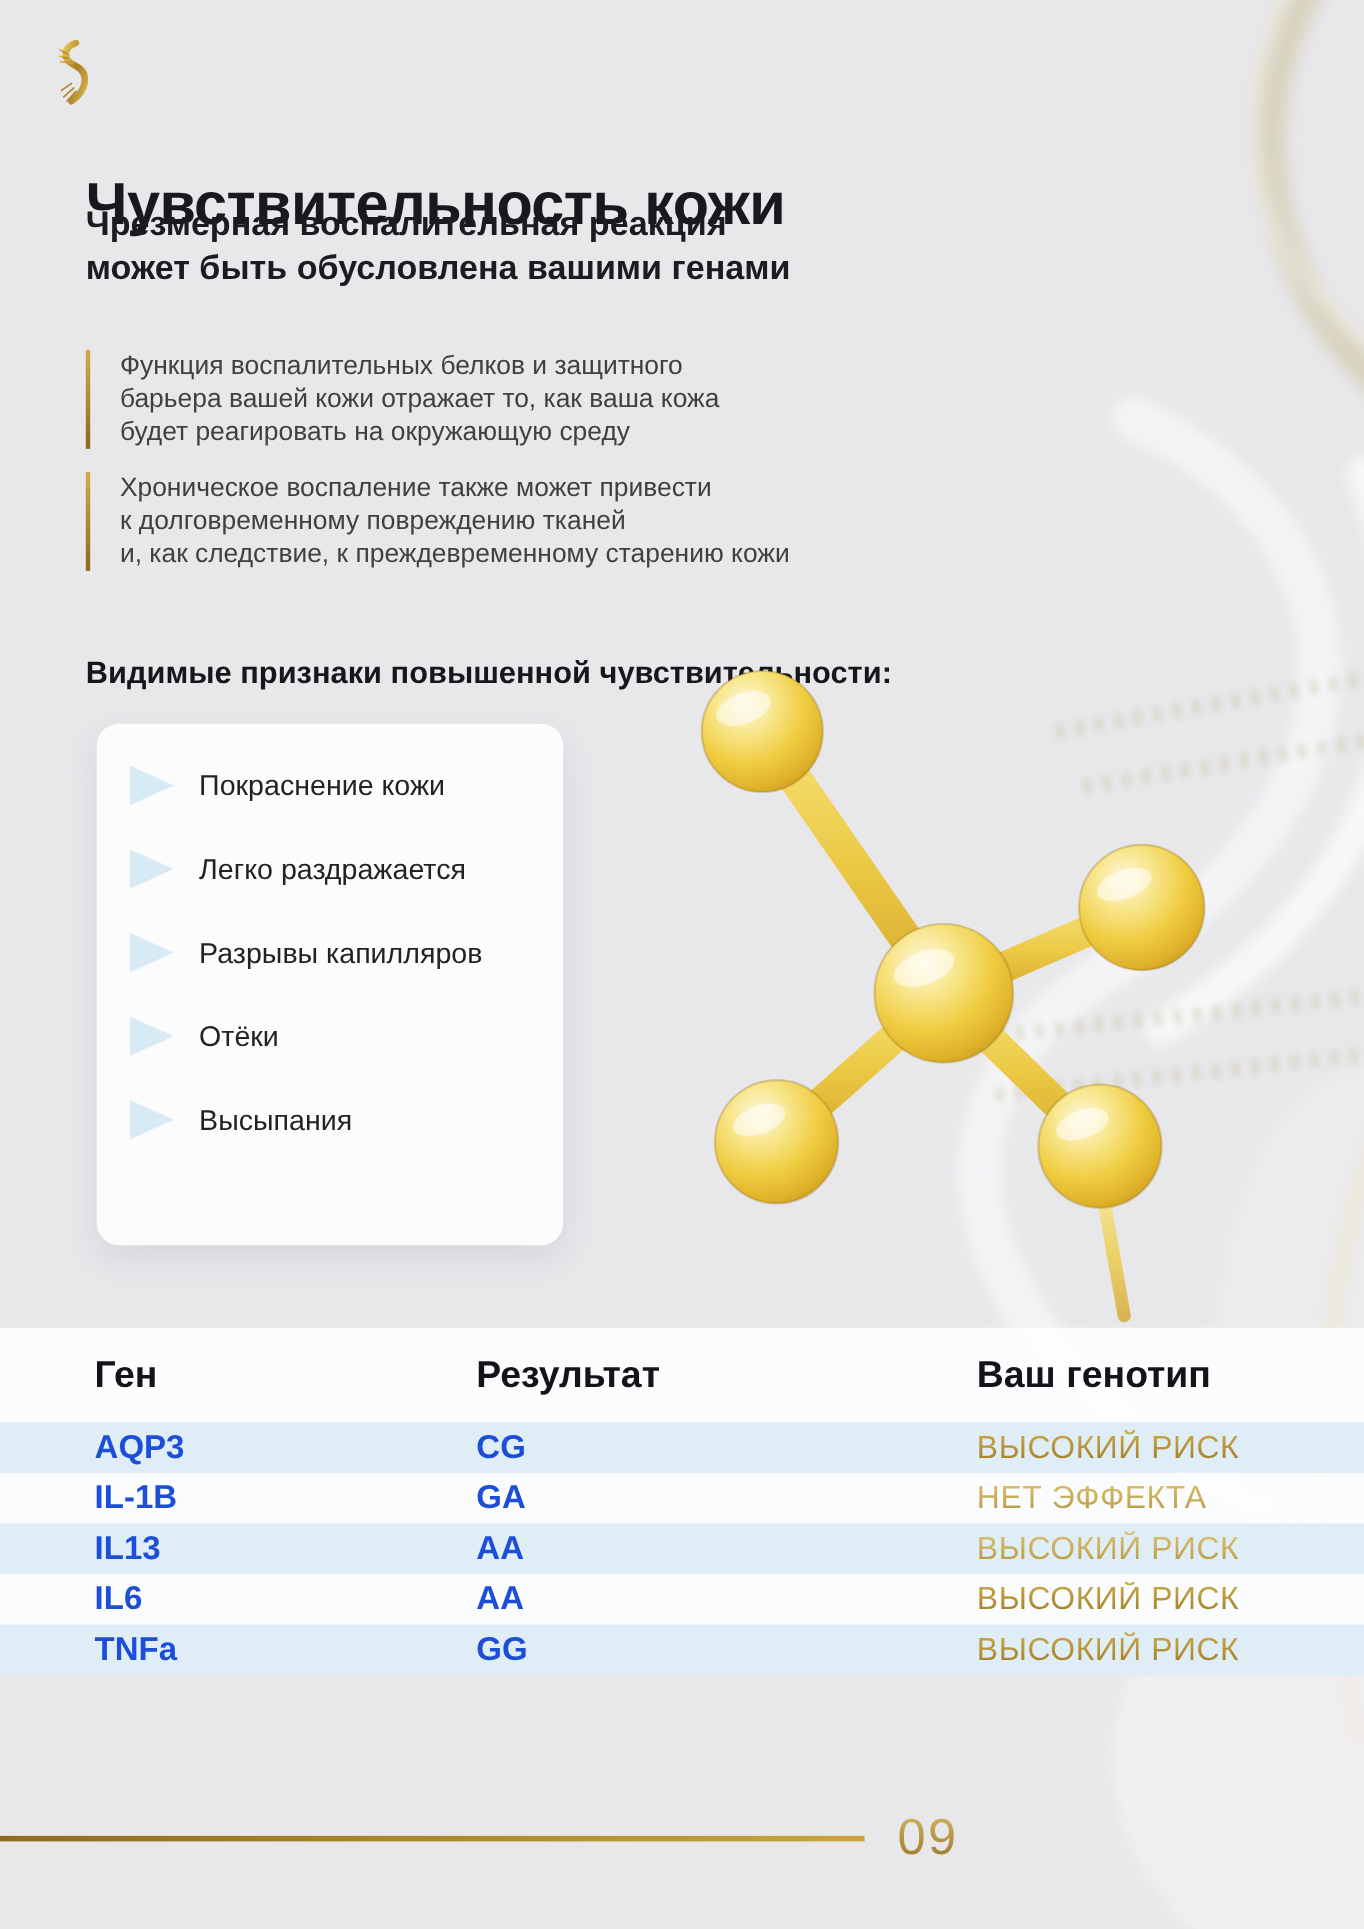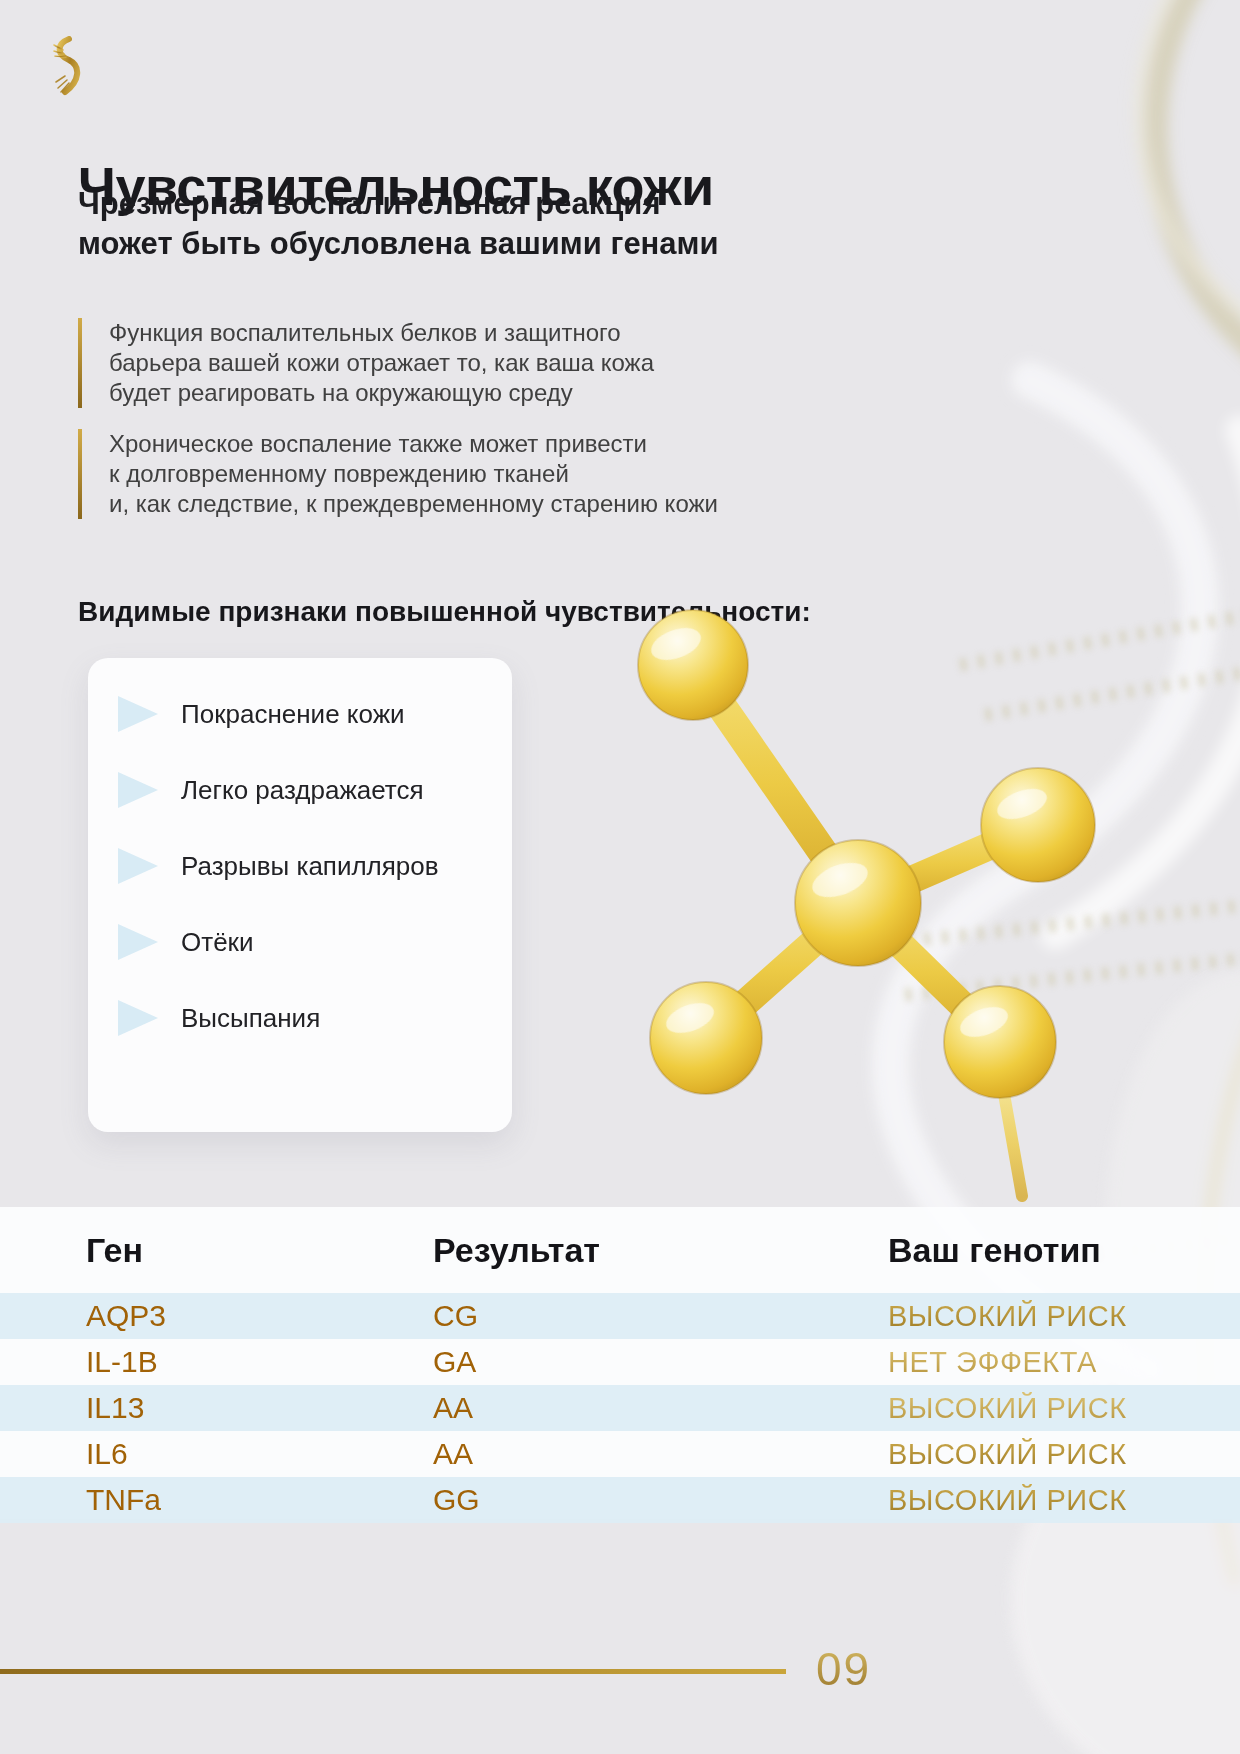--- a/index.html
+++ b/index.html
@@ -66,21 +66,21 @@
     background:rgba(252,253,254,0.93);z-index:3;
   }
   .trow{
     display:grid;grid-template-columns:347px 455px auto;
     padding-left:86px;align-items:center;
   }
   .thead{height:86px;}
   .thead .th{font-size:34px;font-weight:800;color:#141418;}
   .tdata{height:46px;font-size:30px;}
   .tdata.blue{background:rgba(221,237,246,0.95);}
-  .gene,.genotype{color:#a16207;}
+  .gene,.genotype{color:#1d4ed8;font-weight:bold;}
   .result{
     font-size:29px;font-weight:500;letter-spacing:0.5px;
     background:linear-gradient(180deg,#cbaa4c 0%,#9e7a24 100%);
     -webkit-background-clip:text;background-clip:text;color:transparent;
   }
   .result.light{
     background:linear-gradient(180deg,#dcc272 0%,#b6943d 100%);
     -webkit-background-clip:text;background-clip:text;color:transparent;
   }
 

